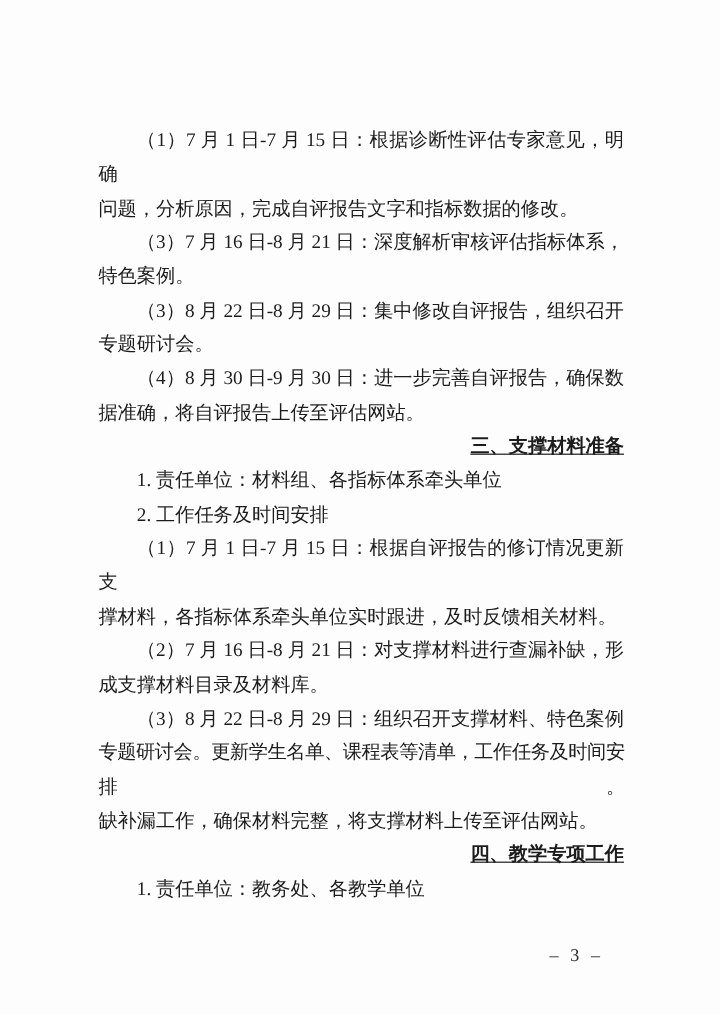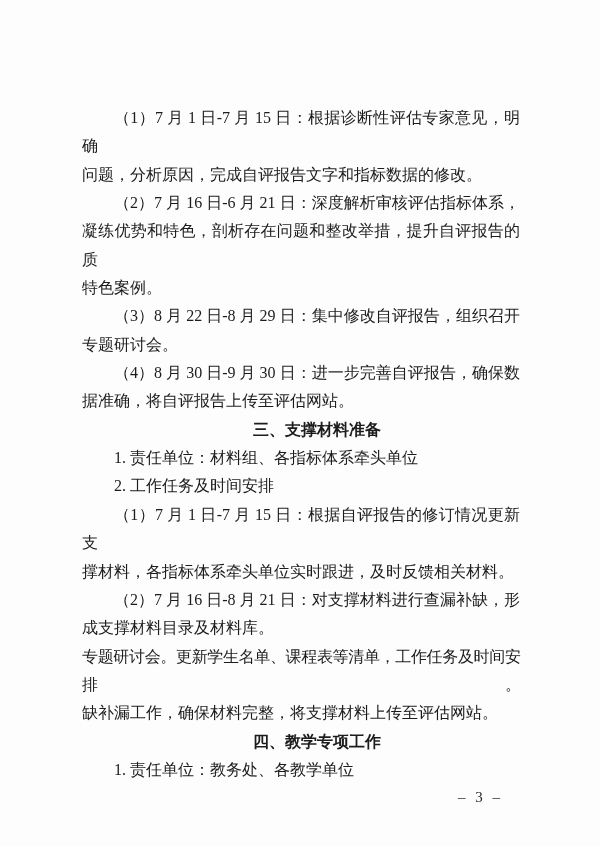--- a/index.html
+++ b/index.html
@@ -34,53 +34,54 @@
   }
   .line.indent {
     text-indent: 2em;
   }
   .line.tight {
     letter-spacing: -0.058em;
   }
   .line.heading {
     font-family: "Liberation Sans", sans-serif;
     font-weight: bold;
-    text-align: center;
+    text-align: right;
     text-align-last: auto;
+    text-decoration: underline;
   }
   .footer {
     position: absolute;
     top: 789px;
     right: 97px;
     font-size: 15px;
     letter-spacing: 3px;
     color: #2a2a2a;
     font-family: "Liberation Serif", serif;
   }
 </style>
 </head>
 <body>
 
 <div class="page">
   <div class="doc">
       <div class="line indent fill">（1）7 月 1 日-7 月 15 日：根据诊断性评估专家意见，明确</div>
       <div class="line">问题，分析原因，完成自评报告文字和指标数据的修改。</div>
-      <div class="line indent fill">（2）7 月 16 日-6 月 21 日：深度解析审核评估指标体系，</div>
-      <div class="line fill">凝练优势和特色，剖析存在问题和整改举措，提升自评报告的质</div>
+      <div class="line indent fill">（3）7 月 16 日-8 月 21 日：深度解析审核评估指标体系，</div>
       <div class="line">特色案例。</div>
       <div class="line indent fill">（3）8 月 22 日-8 月 29 日：集中修改自评报告，组织召开</div>
       <div class="line">专题研讨会。</div>
       <div class="line indent fill">（4）8 月 30 日-9 月 30 日：进一步完善自评报告，确保数</div>
       <div class="line">据准确，将自评报告上传至评估网站。</div>
       <div class="line heading indent">三、支撑材料准备</div>
       <div class="line indent">1. 责任单位：材料组、各指标体系牵头单位</div>
       <div class="line indent">2. 工作任务及时间安排</div>
       <div class="line indent fill">（1）7 月 1 日-7 月 15 日：根据自评报告的修订情况更新支</div>
       <div class="line">撑材料，各指标体系牵头单位实时跟进，及时反馈相关材料。</div>
       <div class="line indent fill">（2）7 月 16 日-8 月 21 日：对支撑材料进行查漏补缺，形</div>
       <div class="line">成支撑材料目录及材料库。</div>
+      <div class="line indent fill">（3）8 月 22 日-8 月 29 日：组织召开支撑材料、特色案例</div>
       <div class="line fill tight">专题研讨会。更新学生名单、课程表等清单，工作任务及时间安排。</div>
       <div class="line">缺补漏工作，确保材料完整，将支撑材料上传至评估网站。</div>
       <div class="line heading indent">四、教学专项工作</div>
       <div class="line indent">1. 责任单位：教务处、各教学单位</div>
     </div>
   <div class="footer">– 3 –</div>
 </div>
 
 </body></html>

